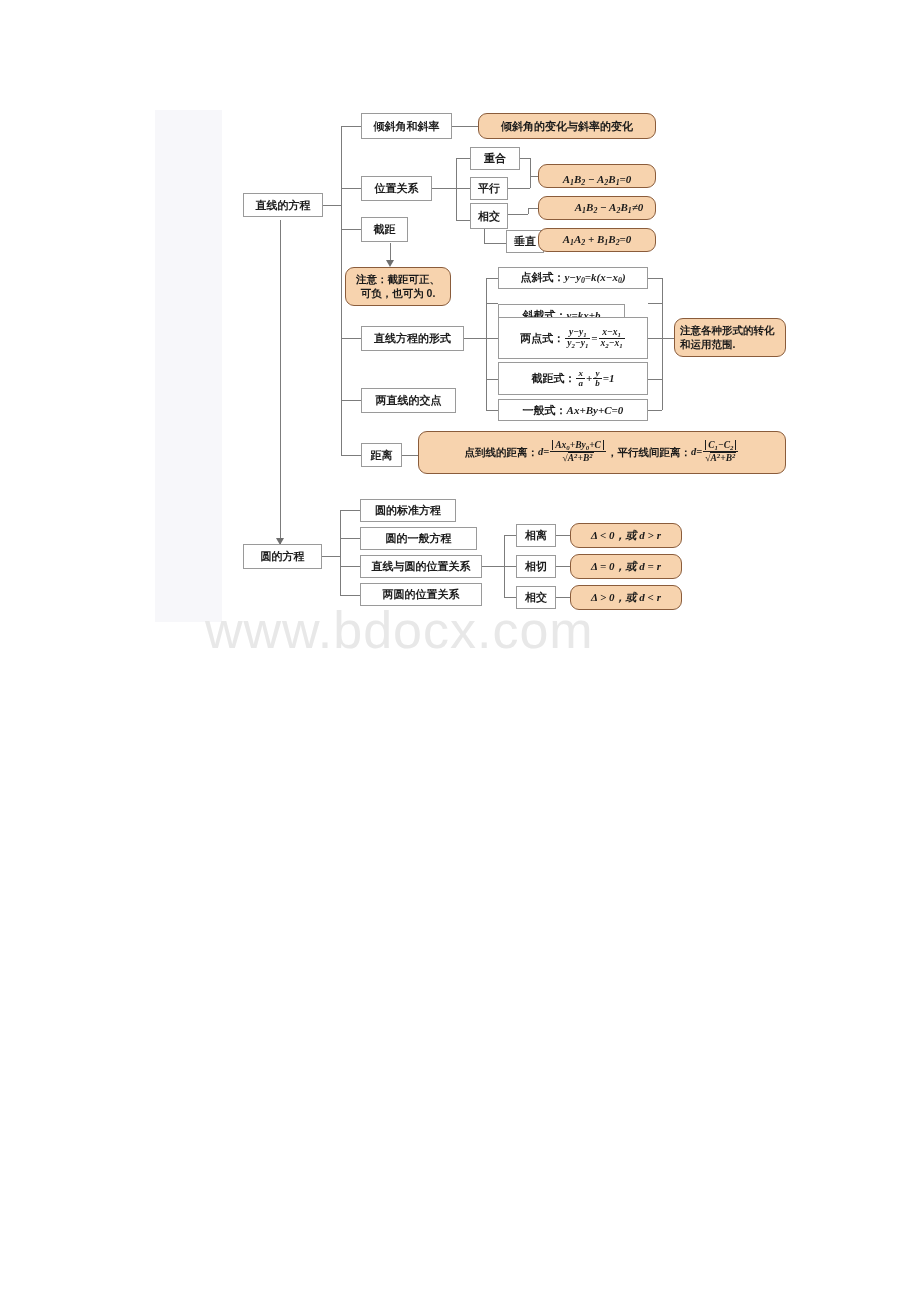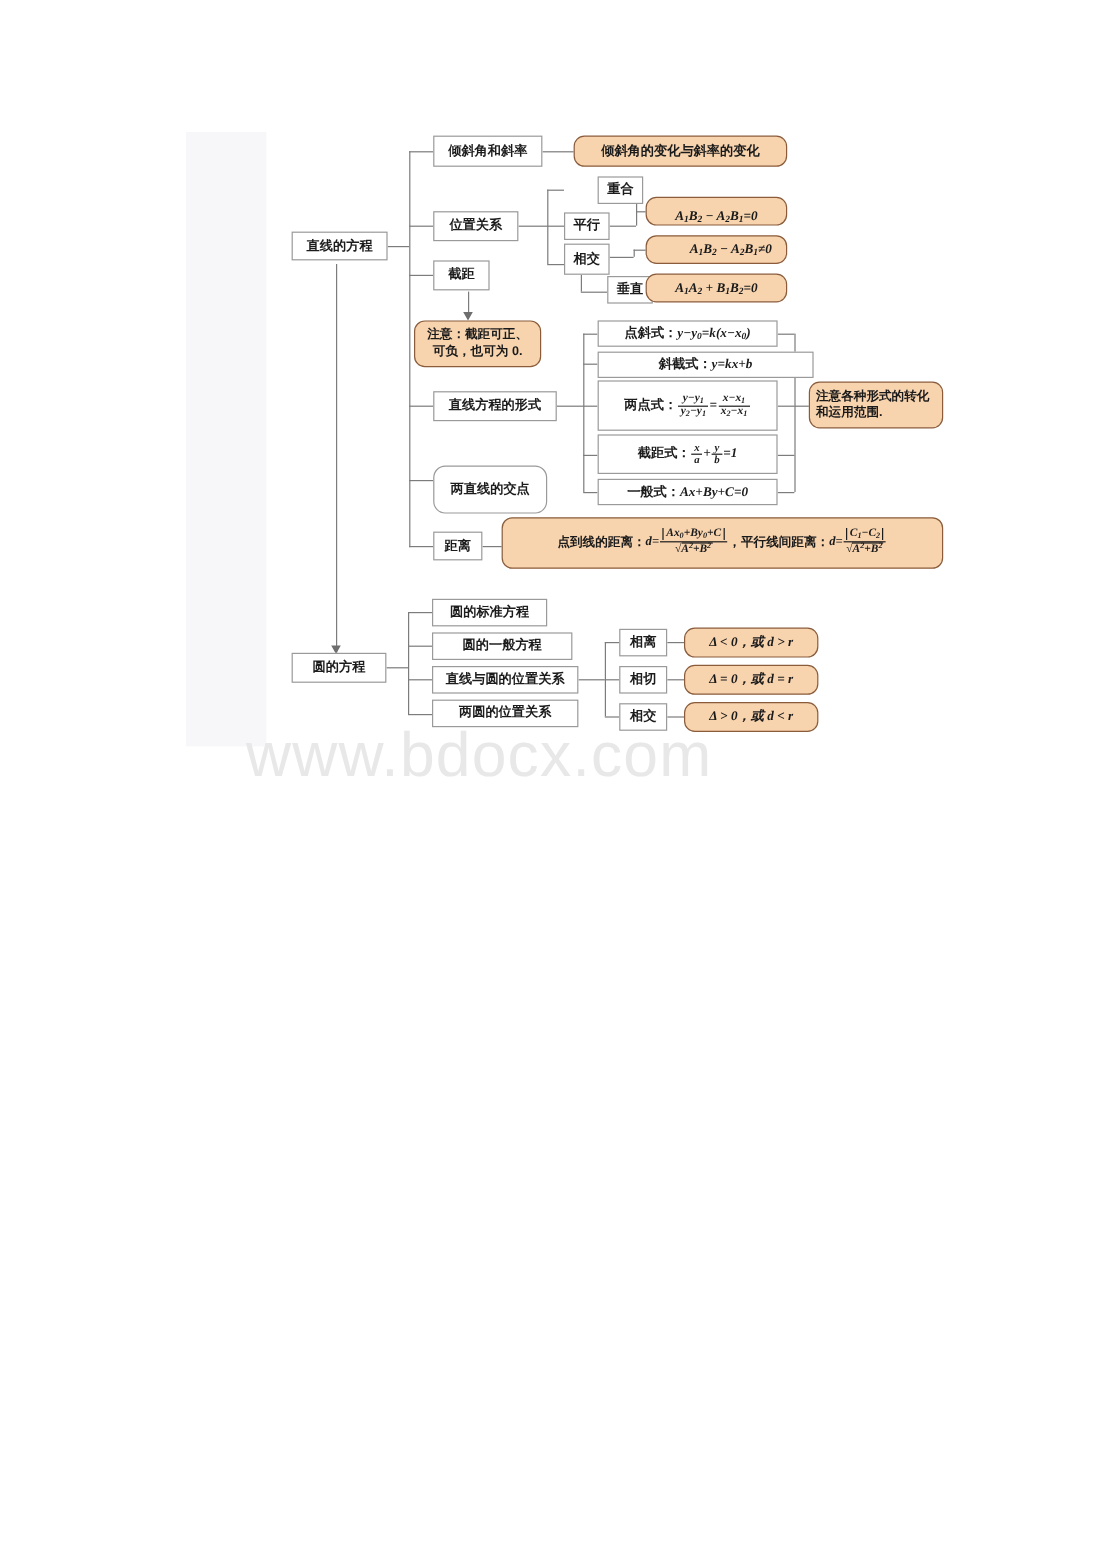--- a/index.html
+++ b/index.html
@@ -193,50 +193,50 @@
   <div class="ln lnh" style="left:556px; top:597px; width:14px;"></div>
 
   <div class="node rect" style="left:243px; top:193px; width:80px; height:24px;">直线的方程</div>
 
   <div class="node rect" style="left:361px; top:113px; width:91px; height:26px;">倾斜角和斜率</div>
 
   <div class="node pill" style="left:478px; top:113px; width:178px; height:26px;">倾斜角的变化与斜率的变化</div>
 
   <div class="node rect" style="left:361px; top:176px; width:71px; height:25px;">位置关系</div>
 
-  <div class="node rect" style="left:498px; top:147px; width:38px; height:23px;">重合</div>
+  <div class="node rect" style="left:470px; top:147px; width:50px; height:23px;">重合</div>
   <div class="node rect" style="left:470px; top:177px; width:38px; height:23px;">平行</div>
   <div class="node rect" style="left:470px; top:203px; width:38px; height:26px;">相交</div>
   <div class="node rect" style="left:506px; top:230px; width:38px; height:23px;">垂直</div>
 
   <div class="node pill formula" style="left:538px; top:164px; width:118px; height:24px;align-items:flex-end;">
     <span><span class="fml-u">A</span><span class="sub">1</span><span class="fml-u">B</span><span class="sub">2</span> − <span class="fml-u">A</span><span class="sub">2</span><span class="fml-u">B</span><span class="sub">1</span>=0</span>
   </div>
   <div class="node pill formula" style="left:538px; top:196px; width:118px; height:24px;padding-left:24px;">
     <span><span class="fml-u">A</span><span class="sub">1</span><span class="fml-u">B</span><span class="sub">2</span> − <span class="fml-u">A</span><span class="sub">2</span><span class="fml-u">B</span><span class="sub">1</span>≠0</span>
   </div>
   <div class="node pill formula" style="left:538px; top:228px; width:118px; height:24px;">
     <span><span class="fml-u">A</span><span class="sub">1</span><span class="fml-u">A</span><span class="sub">2</span> + <span class="fml-u">B</span><span class="sub">1</span><span class="fml-u">B</span><span class="sub">2</span>=0</span>
   </div>
 
   <div class="node rect" style="left:361px; top:217px; width:47px; height:25px;">截距</div>
 
   <div class="node pill" style="left:345px; top:267px; width:106px; height:39px; font-size:10.5px; padding:0 5px; line-height:1.3;">注意：截距可正、可负，也可为 0.</div>
 
   <div class="node rect" style="left:361px; top:326px; width:103px; height:25px;">直线方程的形式</div>
 
-  <div class="node rect" style="left:361px; top:388px; width:95px; height:40px;border-radius:10px;">两直线的交点</div>
+  <div class="node rect" style="left:361px; top:388px; width:95px; height:25px;">两直线的交点</div>
 
   <div class="node rect" style="left:361px; top:443px; width:41px; height:24px;">距离</div>
 
   <div class="node rect formula" style="left:498px; top:267px; width:150px; height:22px;">
     <span><span class="cn">点斜式：</span><span class="fml-u">y</span>−<span class="fml-u">y</span><span class="sub">0</span>=<span class="fml-u">k</span>(<span class="fml-u">x</span>−<span class="fml-u">x</span><span class="sub">0</span>)</span>
   </div>
 
-  <div class="node rect formula" style="left:498px; top:293px; width:180px; height:22px;">
+  <div class="node rect formula" style="left:498px; top:304px; width:127px; height:22px;text-decoration:underline;">
     <span><span class="cn">斜截式：</span><span class="fml-u">y</span>=<span class="fml-u">kx</span>+<span class="fml-u">b</span></span>
   </div>
 
   <div class="node rect formula" style="left:498px; top:317px; width:150px; height:42px;">
     <span style="display:inline-flex; align-items:center;">
       <span class="cn">两点式：</span>
       <span class="frac">
           <span class="num"><span class="fml-u">y</span>−<span class="fml-u">y</span><span class="sub">1</span></span>
           <span class="den"><span class="fml-u">y</span><span class="sub">2</span>−<span class="fml-u">y</span><span class="sub">1</span></span>
         </span>

